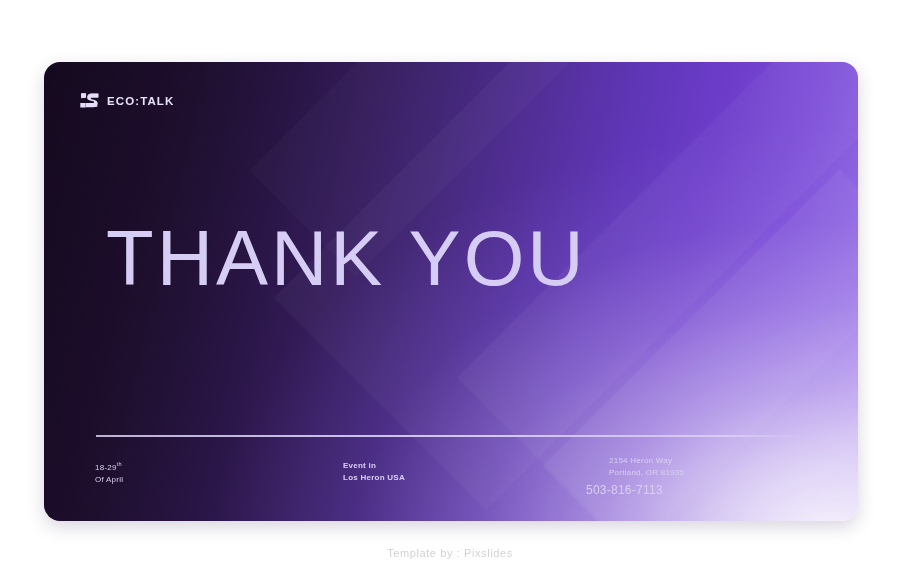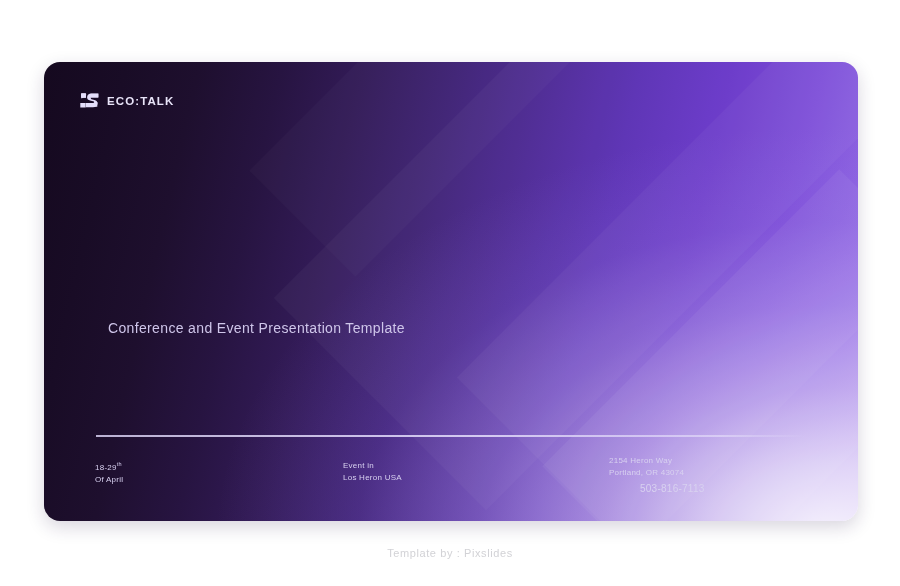--- a/index.html
+++ b/index.html
@@ -146,23 +146,23 @@
   
   .footer-col {
     position: absolute;
     font-size: 8px;
     line-height: 1.55;
     letter-spacing: 0.25px;
     color: #d8d1f0;
     white-space: nowrap;
   }
   .col-date    { left: 51px;  top: 398px; }
-  .col-place   { left: 299px; top: 398px; }
+  .col-place   { left: 299px; top: 398px; font-weight: bold; }
   .col-address { left: 565px; top: 393px; }
-  .col-phone   { left: 596px; top: 419px; font-size: 10px; }
+  .col-phone   { left: 542px; top: 419px; font-size: 12px; }
 
   .footer-col sup {
     font-size: 5.5px;
     vertical-align: super;
   }
 
   
   .caption {
     position: absolute;
     left: 0;
@@ -194,40 +194,40 @@
           <path d="M2.0 1.0 L12.0 1.0 L12.0 9.4 L2.0 9.4 Z" fill="#e4defa"></path>
           <path d="M11.6 0.6 L11.6 9.6 L2.6 9.6 L2.6 0.6 Z" fill="#e4defa"></path>
           <path d="M0.6 20.0 L11.4 20.0 L11.4 28.8 L0.6 28.8 Z" fill="#e4defa"></path>
           <path d="M13.0 2.0 L3.2 11.4 L3.2 2.0 Z" fill="#e4defa"></path>
           <path d="M24.8 27.6 L34.6 18.2 L34.6 27.6 Z" fill="#e4defa"></path>
         </svg>
       </span>
       <span class="logo-text">ECO:TALK</span>
     </div>
 
-
-    <div class="subtitle">Conference and Event Presentation Template</div>
+    <div class="headline">THANK YOU</div>
+
 
     <div class="divider"></div>
 
     <div class="footer-col col-date">
       <div>
         <span>18-29</span><sup>th</sup>
       </div>
       <div>Of April</div>
     </div>
 
     <div class="footer-col col-place">
       <div>Event in</div>
       <div>Los Heron USA</div>
     </div>
 
     <div class="footer-col col-address">
       <div>2154 Heron Way</div>
-      <div>Portland, OR 43074</div>
+      <div>Portland, OR 81935</div>
     </div>
 
     <div class="footer-col col-phone">503-816-7113</div>
 
   </div>
 
   <div class="caption">Template by : Pixslides</div>
 
 </div>
 

